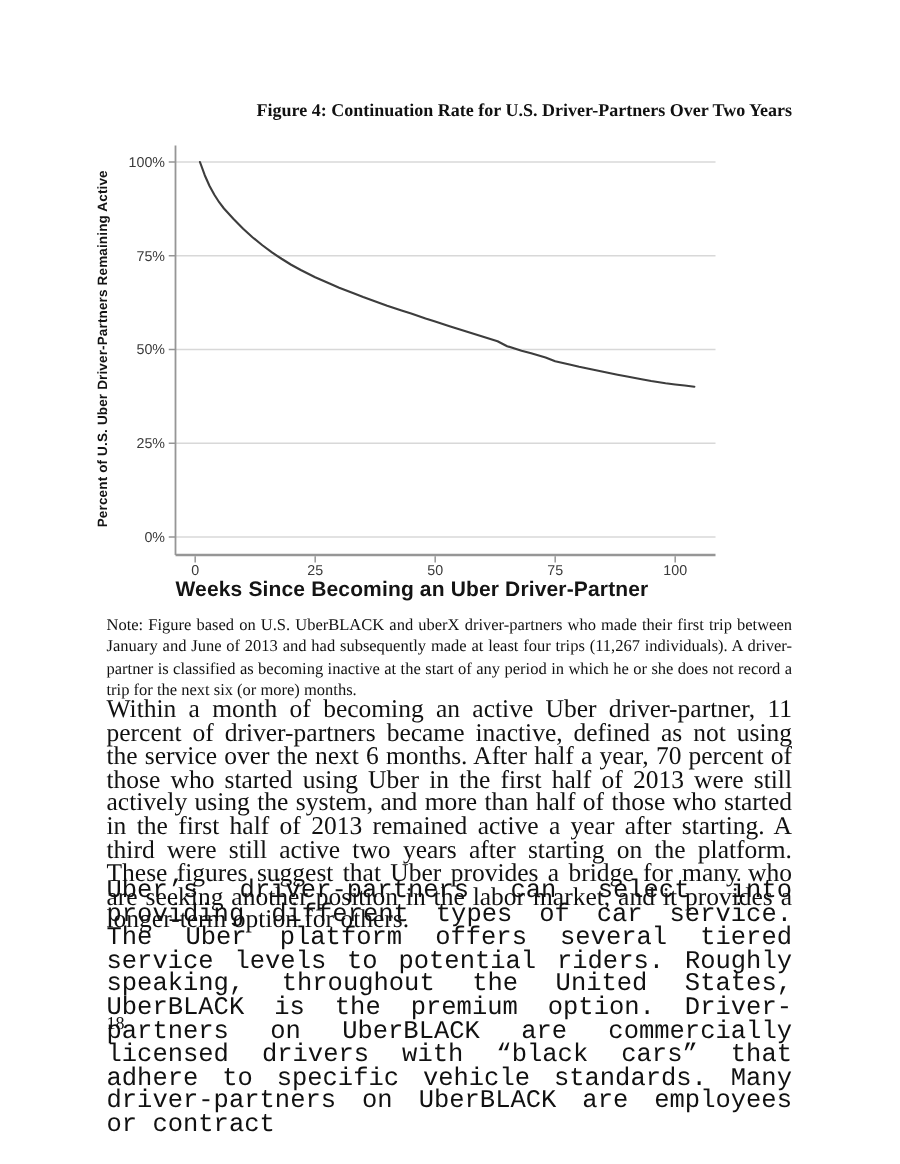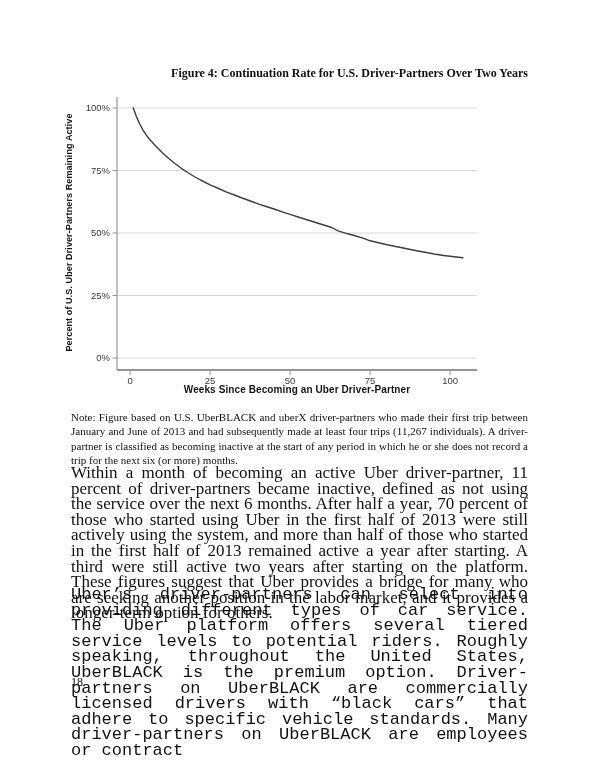--- a/index.html
+++ b/index.html
@@ -13,22 +13,22 @@
   }
   #chart-wrap{position:absolute;top:0;left:0;width:600px;height:400px;}
   #chart-svg{position:absolute;top:0;left:0;}
   .axis-title-y{
     position:absolute;left:-80px;top:226px;width:300px;height:13px;
     text-align:center;transform:rotate(-90deg);transform-origin:center;
     font-family:"Liberation Sans", sans-serif;font-weight:bold;font-size:9px;color:#141414;
     letter-spacing:0.1px;white-space:nowrap;
   }
   .axis-title-x{
-    position:absolute;left:117px;top:384px;width:360px;text-align:center;
-    font-family:"Liberation Sans", sans-serif;font-weight:bold;font-size:10px;color:#141414;
+    position:absolute;left:117px;top:384px;width:360px;
+    font-family:"Liberation Sans", sans-serif;font-weight:bold;font-size:14px;color:#141414;
     letter-spacing:0.1px;
   }
   .tick-text{
     font-family:"Liberation Sans", sans-serif;font-size:9.5px;fill:#3a3a3a;
   }
   .note-text{
     position:absolute;left:71px;top:400px;width:457px;
     font-size:11px;line-height:14.3px;text-align:justify;text-justify:inter-word;margin-top:10px;
   }
   .body-para{

